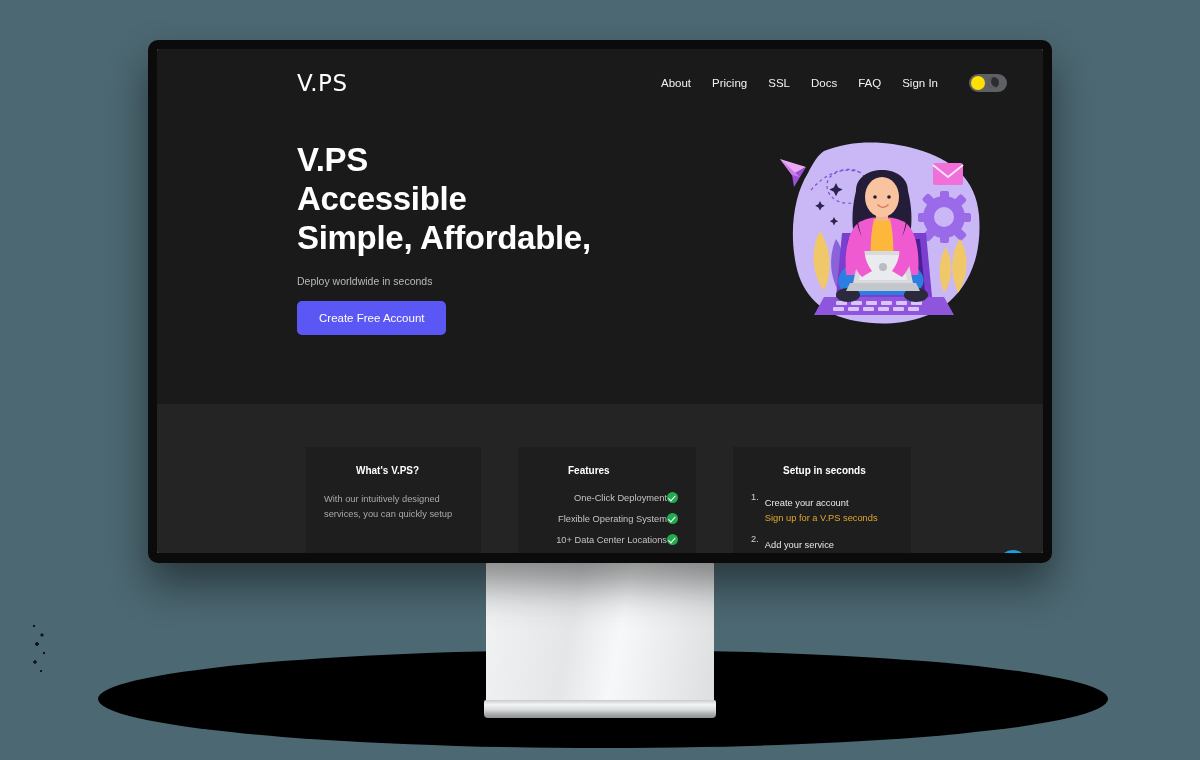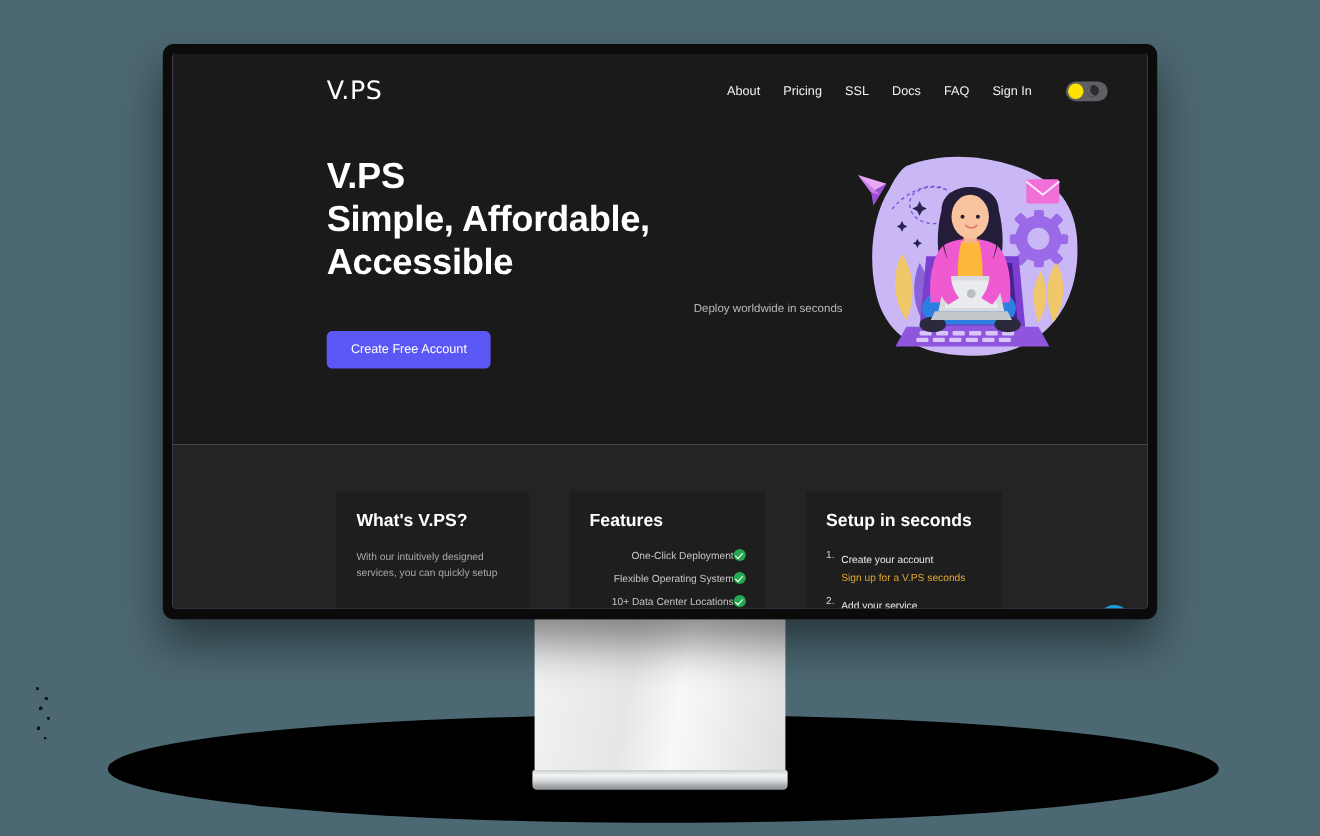--- a/index.html
+++ b/index.html
@@ -139,21 +139,20 @@
     color: #fff;
     font-size: 33px;
     line-height: 1.18;
     font-weight: 700;
     letter-spacing: -.3px;
   }
   .hero-sub {
     color: #b9b9b9;
     font-size: 10.5px;
     margin-top: 17px;
-    text-align: right;
   }
   .cta-btn {
     margin-top: 14px;
     display: inline-block;
     background: #5b57f5;
     color: #fff;
     font-size: 11.5px;
     font-weight: 400;
     padding: 11px 22px;
     border: none;
@@ -185,23 +184,24 @@
   .card {
     background: #1e1e1e;
     width: 175px;
     padding: 18px 18px 0 18px;
     height: 125px;
     overflow: hidden;
   }
   .card.wide { width: 178px; }
   .card-title {
     color: #fff;
-    font-size: 16px;
+    font-size: 10px;
     font-weight: 700;
     margin-bottom: 16px;
+    margin-left: 32px;
   }
   .card-p {
     color: #a9a9a9;
     font-size: 9.3px;
     line-height: 1.62;
     margin-bottom: 11px;
   }
   .feat-row {
     display: flex; align-items: center;
     justify-content: flex-end;
@@ -278,22 +278,22 @@
                 <div class="toggle-knob"></div>
                 <div class="toggle-moon"></div>
               </div>
             </div>
           </div>
 
           <div class="hero">
             <div class="hero-left">
               <div class="hero-title">
                 <div>V.PS</div>
+                <div>Accessible</div>
                 <div>Simple, Affordable,</div>
-                <div>Accessible</div>
               </div>
               <div class="hero-sub">Deploy worldwide in seconds</div>
               <button class="cta-btn">Create Free Account</button>
             </div>
 
             <div class="hero-right">
               <svg class="illus" viewBox="0 0 215 200">
 
                 <path d="M48 16 C78 4 112 6 140 14 C176 24 200 44 203 80 C206 116 196 146 174 166 C150 188 112 192 80 186 C46 180 26 160 20 130 C13 96 18 60 32 38 C37 28 42 20 48 16 Z" fill="#c9b8f5"></path>
 

